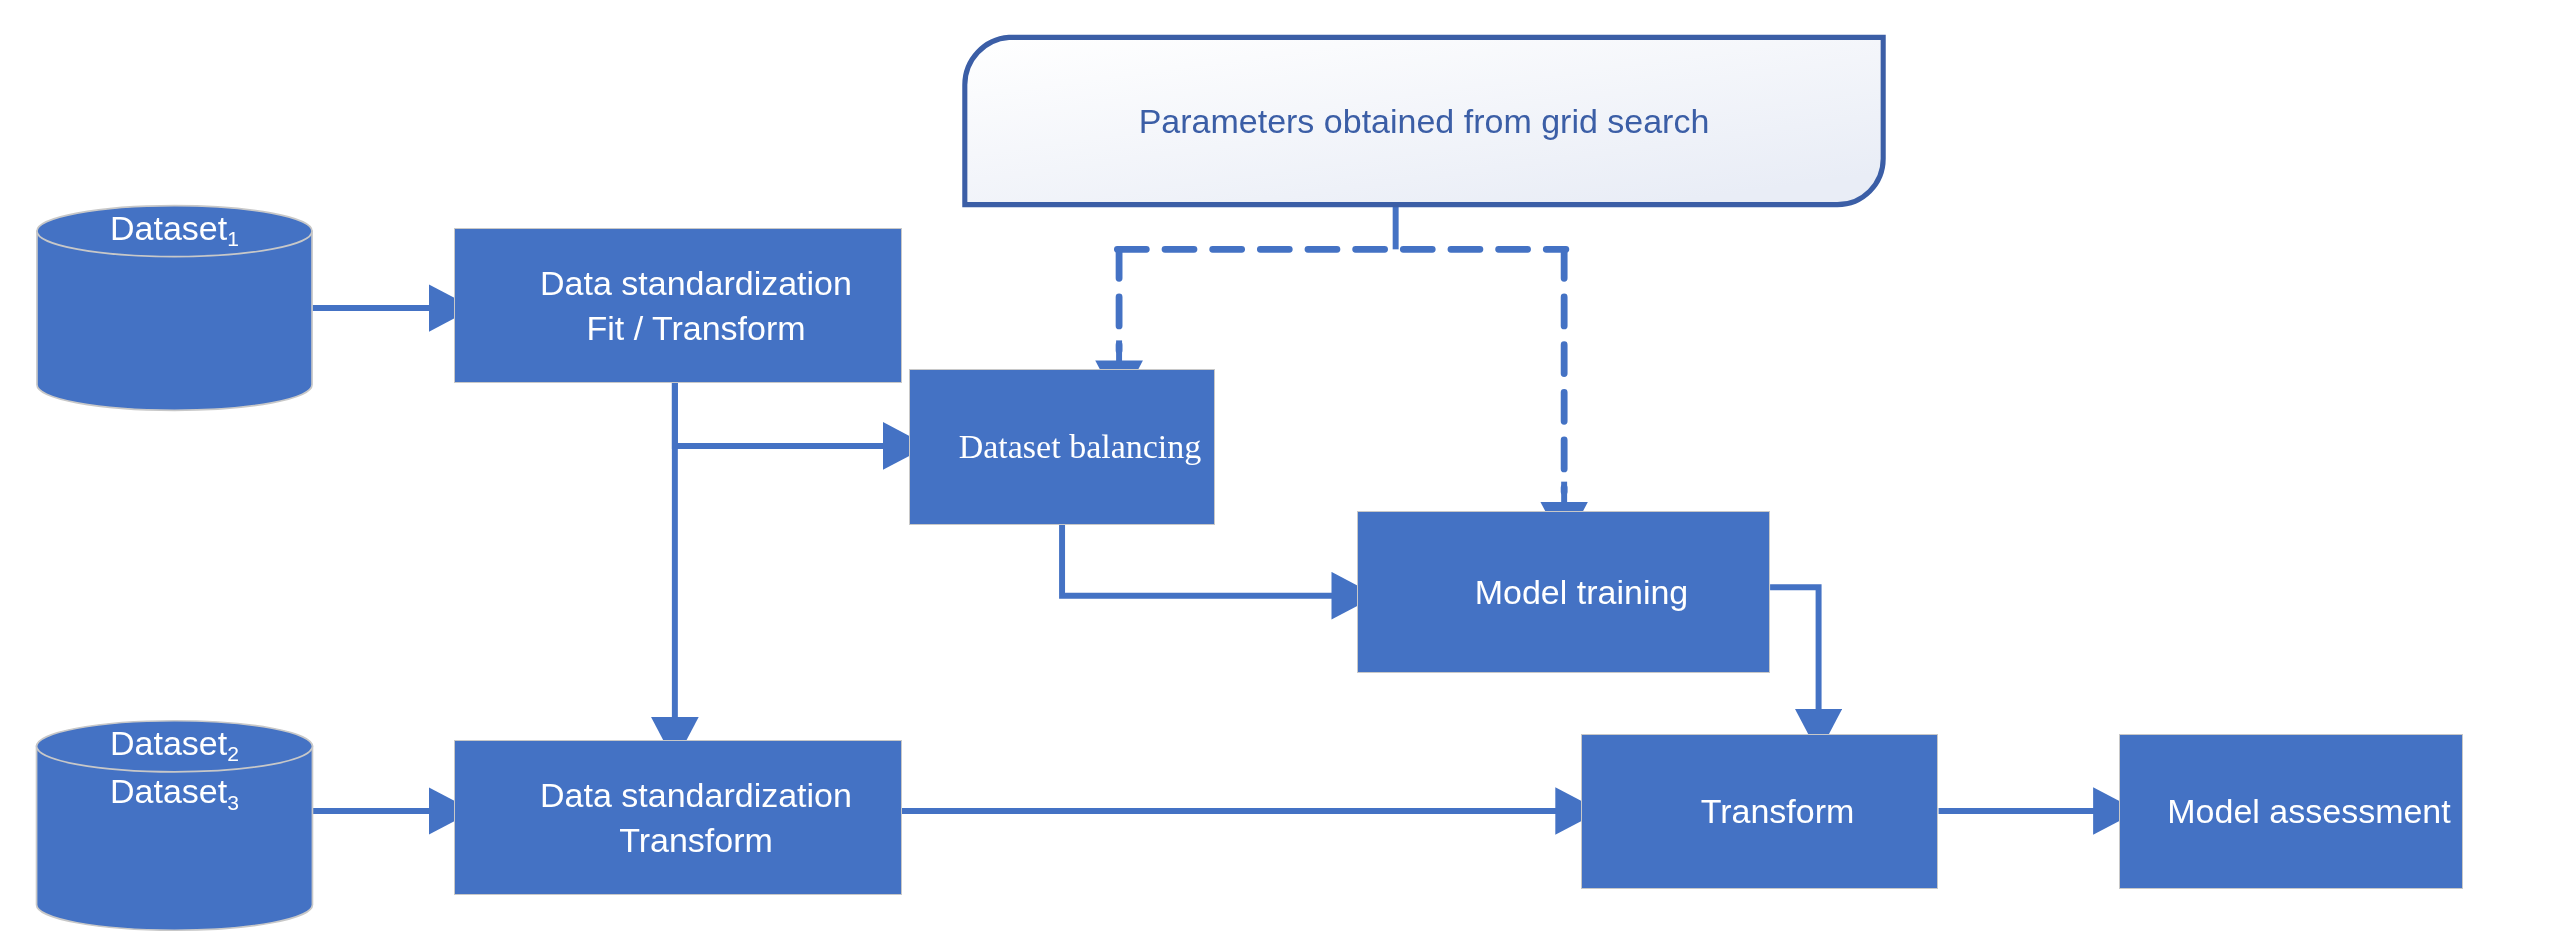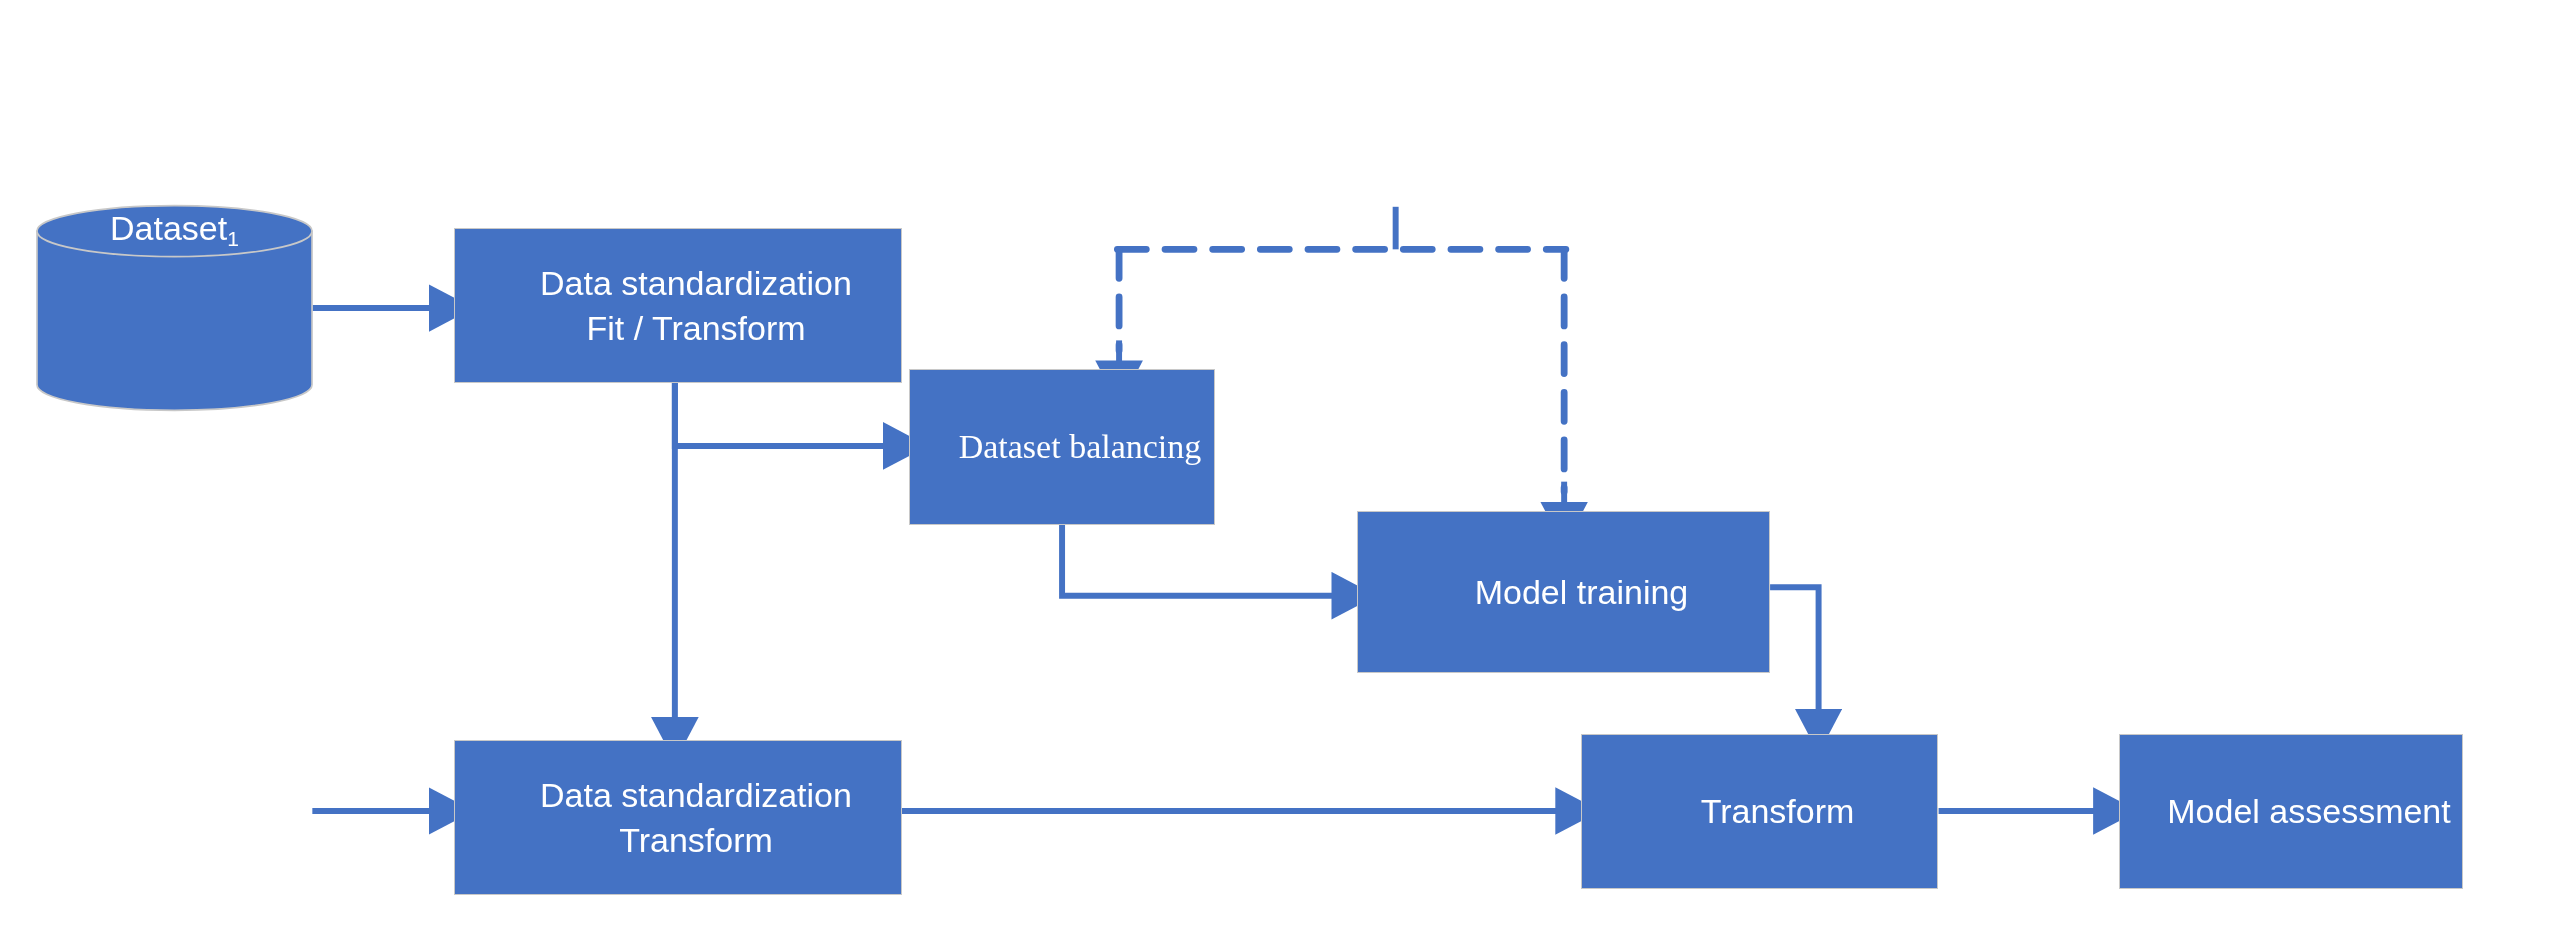--- a/index.html
+++ b/index.html
@@ -168,21 +168,37 @@
   <div class="cyl-wrap" style="left:34px; top:204px; width:281px; height:208px;">
     <svg width="281" height="208" viewBox="0 0 330 245" xmlns="http://www.w3.org/2000/svg">
       <path d="M 3,32 L 3,213 A 162,30 0 0 0 327,213 L 327,32 Z" fill="#4472C4" stroke="#C8C8C8" stroke-width="2"></path>
       <ellipse cx="165" cy="32" rx="162" ry="30" fill="#4472C4" stroke="#C8C8C8" stroke-width="2"></ellipse>
     </svg>
     <div class="cyl-label">
       <div><span>Dataset</span><sub>1</sub></div>
     </div>
   </div>
 
-
+  <div class="cyl-wrap" style="left:34px; top:719px; width:281px; height:213px;">
+    <svg width="281" height="213" viewBox="0 0 330 250" xmlns="http://www.w3.org/2000/svg">
+      <path d="M 3,32 L 3,218 A 162,30 0 0 0 327,218 L 327,32 Z" fill="#4472C4" stroke="#C8C8C8" stroke-width="2"></path>
+      <ellipse cx="165" cy="32" rx="162" ry="30" fill="#4472C4" stroke="#C8C8C8" stroke-width="2"></ellipse>
+    </svg>
+    <div class="cyl-label">
+      <div><span>Dataset</span><sub>2</sub></div>
+      <div><span>Dataset</span><sub>3</sub></div>
+    </div>
+  </div>
+
+  <div class="callout" style="left:960px; top:34px; width:928px; height:174px;">
+    <svg width="928" height="174" viewBox="0 0 1090 205" xmlns="http://www.w3.org/2000/svg">
+      <path d="M 56,4 L 1086,4 L 1086,147 A 54,54 0 0 1 1032,201 L 4,201 L 4,60 A 56,56 0 0 1 56,4 Z" fill="url(#calloutGrad)" stroke="#3B5EA6" stroke-width="6"></path>
+    </svg>
+    <div class="callout-label">Parameters obtained from grid search</div>
+  </div>
 
   <div class="node" style="left:454px; top:228px; width:448px; height:155px;">Data standardization
 Fit / Transform</div>
 
   <div class="node" style="left:909px; top:369px; width:306px; height:156px;font-family:Liberation Serif, serif;">Dataset balancing</div>
 
   <div class="node" style="left:1357px; top:511px; width:413px; height:162px;">Model training</div>
 
   <div class="node" style="left:454px; top:740px; width:448px; height:155px;">Data standardization
 Transform</div>

